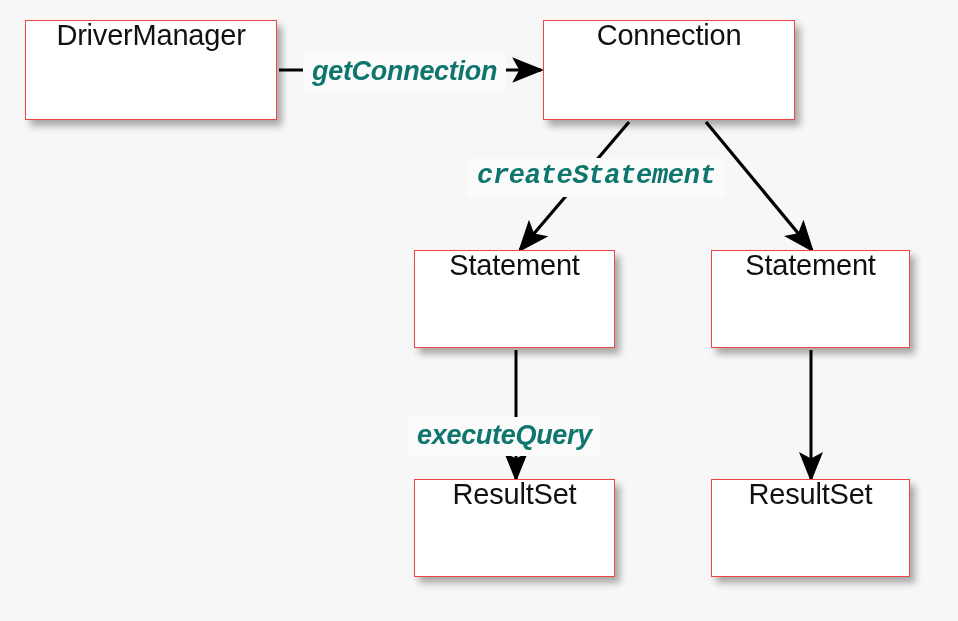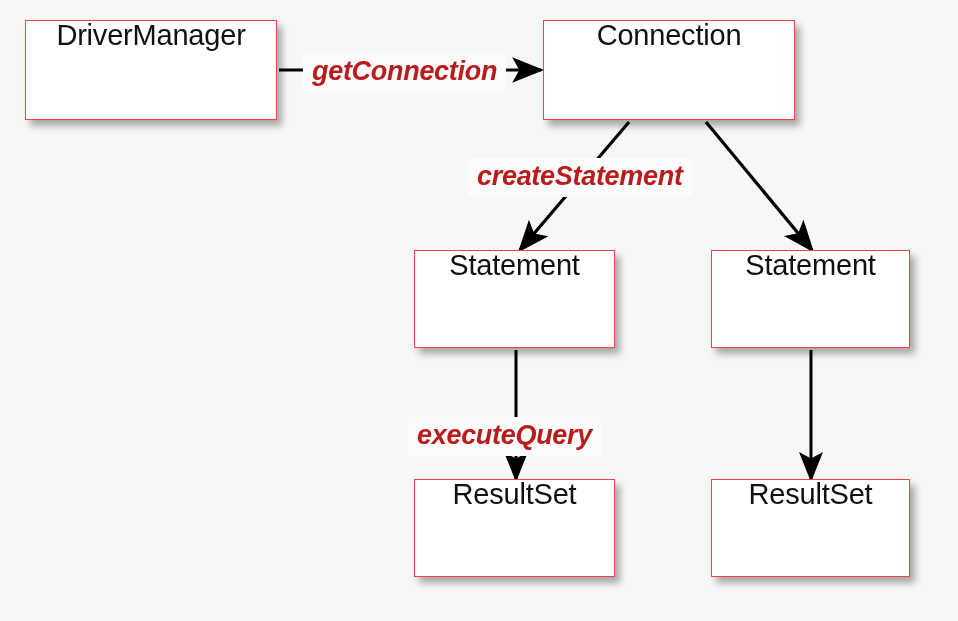--- a/index.html
+++ b/index.html
@@ -41,21 +41,21 @@
     left: 0;
     top: 0;
     width: 958px;
     height: 621px;
     z-index: 10;
   }
   
   .edge-label {
     position: absolute;
     background: #fbfbfb;
-    color: #b91c1c;
+    color: #0f766e;
     font-size: 27px;
     font-style: italic;
     font-weight: bold;
     white-space: nowrap;
     line-height: 1;
     padding: 5px 9px 7px 9px;
     z-index: 20;
     letter-spacing: -0.3px;
   }
 </style>
@@ -111,17 +111,17 @@
   <div class="node" style="left:414px; top:479px; width:201px; height:98px;">
     <span class="node-label">ResultSet</span>
   </div>
 
   <div class="node" style="left:711px; top:479px; width:199px; height:98px;">
     <span class="node-label">ResultSet</span>
   </div>
 
   <div class="edge-label" style="left:303px; top:53px;">getConnection</div>
 
-  <div class="edge-label" style="left:468px; top:158px;">createStatement</div>
+  <div class="edge-label" style="left:468px; top:158px;font-family:Liberation Mono, monospace;">createStatement</div>
 
   <div class="edge-label" style="left:408px; top:392px;margin-top:25px;">executeQuery</div>
 
 </div>
 
 </body></html>

